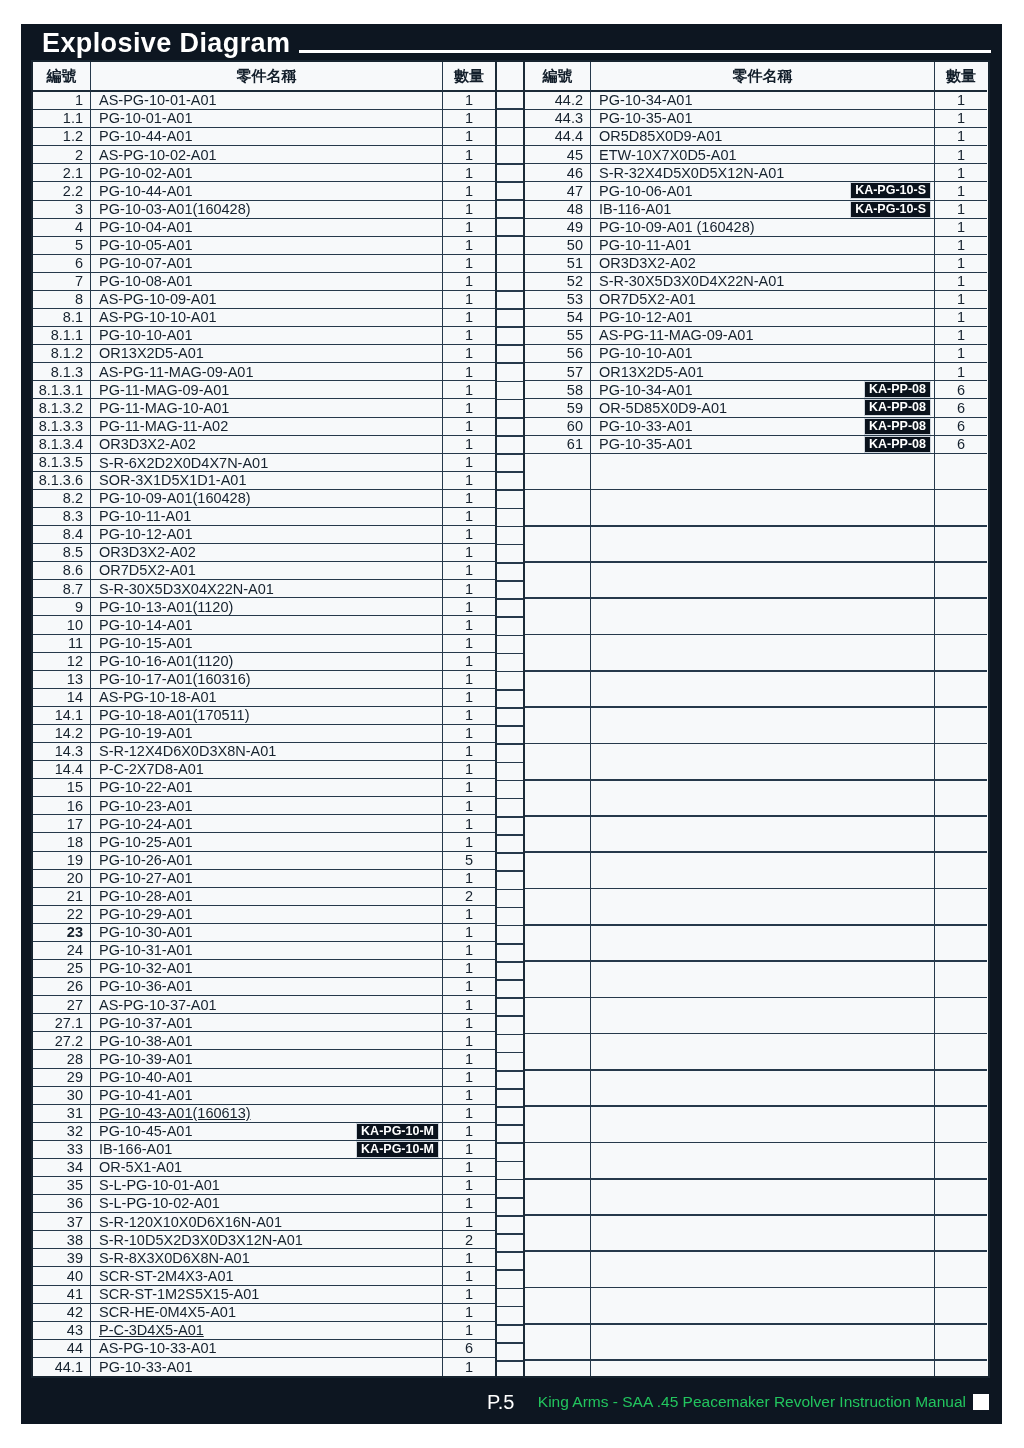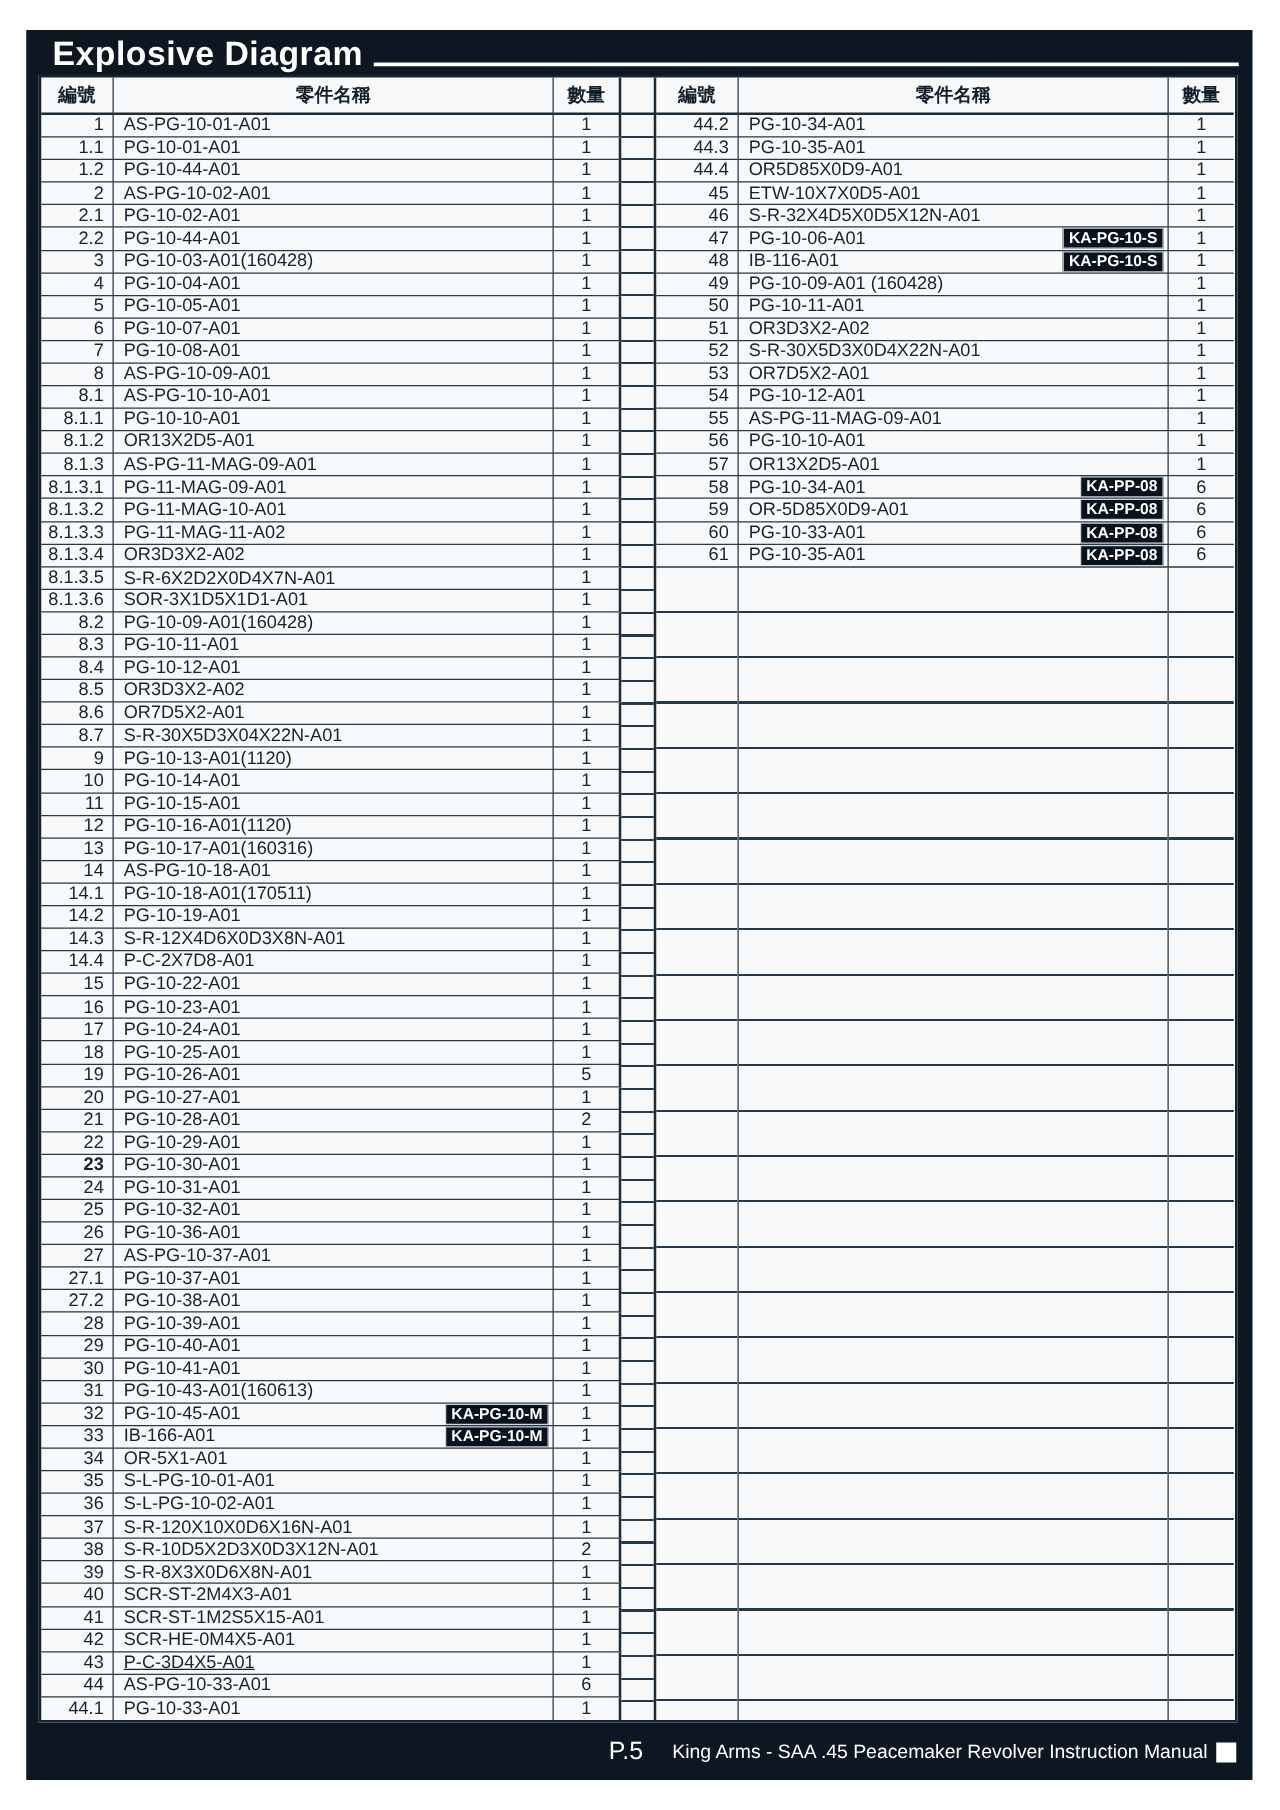--- a/index.html
+++ b/index.html
@@ -72,21 +72,21 @@
   .f7{grid-column:7;}
 
   
   .footer{position:absolute;left:0;bottom:0;width:100%;height:45px;}
   .pnum{
     position:absolute;left:466px;top:50%;transform:translateY(-50%);
     color:#ffffff;font-size:20px;
   }
   .mgroup{
     position:absolute;right:13px;top:50%;transform:translateY(-50%);
-    display:flex;align-items:center;gap:7px;color:#ffffff;font-size:15.5px;
+    display:flex;align-items:center;gap:7px;color:#22c55e;font-size:15.5px;
     white-space:nowrap;
   }
   .sq{width:16px;height:16px;background:#ffffff;display:inline-block;}
 </style>
 </head>
 <body>
 
 <div class="panel">
 
   <div class="title-bar">
@@ -381,21 +381,21 @@
       <div class="cell c-name" style="grid-area: 56 / 2;">
         <span>PG-10-40-A01</span>
       </div>
       <div class="cell c-qty c-edge" style="grid-area: 56 / 3;">1</div>
       <div class="cell c-no" style="grid-area: 57 / 1;">30</div>
       <div class="cell c-name" style="grid-area: 57 / 2;">
         <span>PG-10-41-A01</span>
       </div>
       <div class="cell c-qty c-edge" style="grid-area: 57 / 3;">1</div>
       <div class="cell c-no" style="grid-area: 58 / 1;">31</div>
-      <div class="cell c-name" style="grid-area: 58 / 2;">
+      <div class="cell c-name" style="grid-area: 58 / 2; text-decoration: underline;">
         <span>PG-10-43-A01(160613)</span>
       </div>
       <div class="cell c-qty c-edge" style="grid-area: 58 / 3;">1</div>
       <div class="cell c-no" style="grid-area: 59 / 1;">32</div>
       <div class="cell c-name" style="grid-area: 59 / 2;">
         <span>PG-10-45-A01</span>
         <span class="badge">KA-PG-10-M</span>
       </div>
       <div class="cell c-qty c-edge" style="grid-area: 59 / 3;">1</div>
       <div class="cell c-no" style="grid-area: 60 / 1;">33</div>

